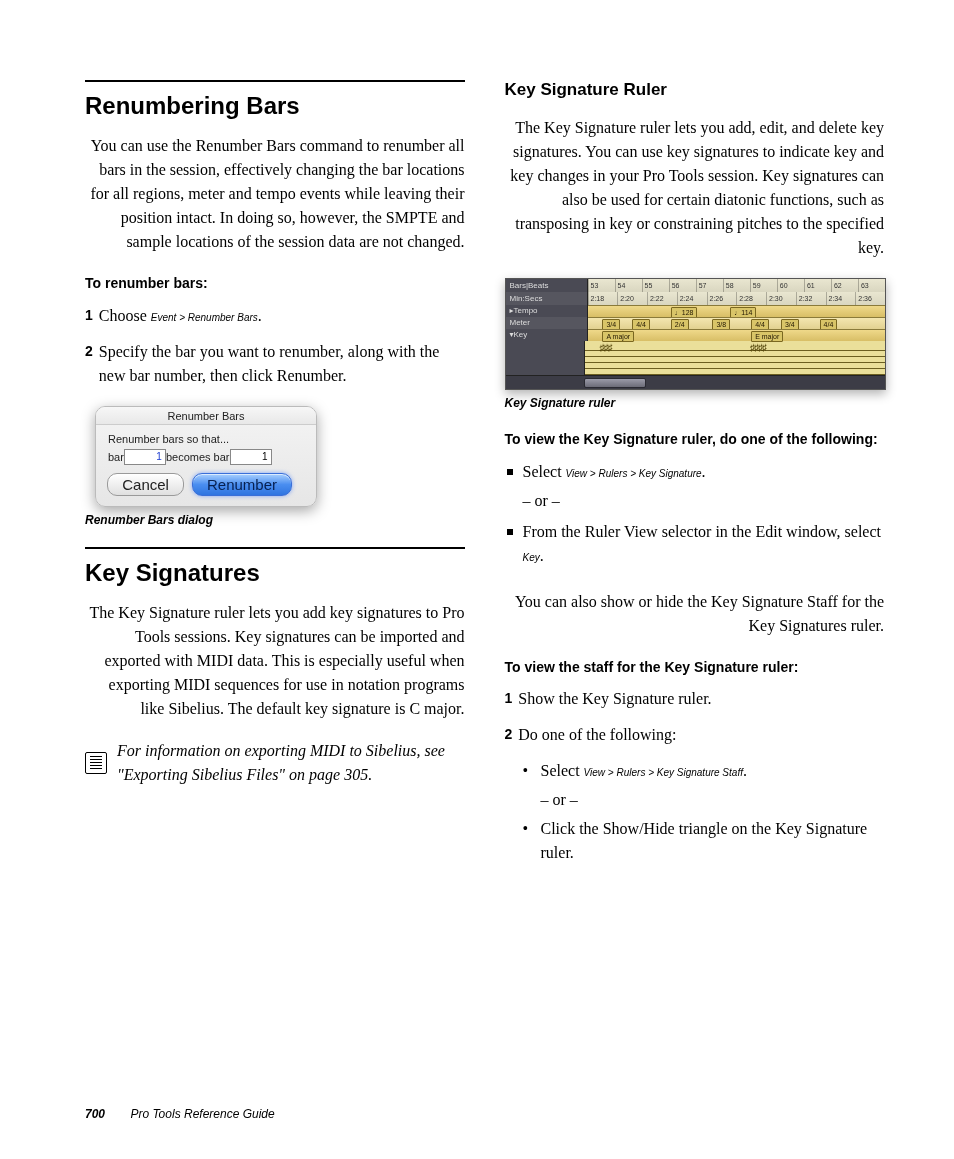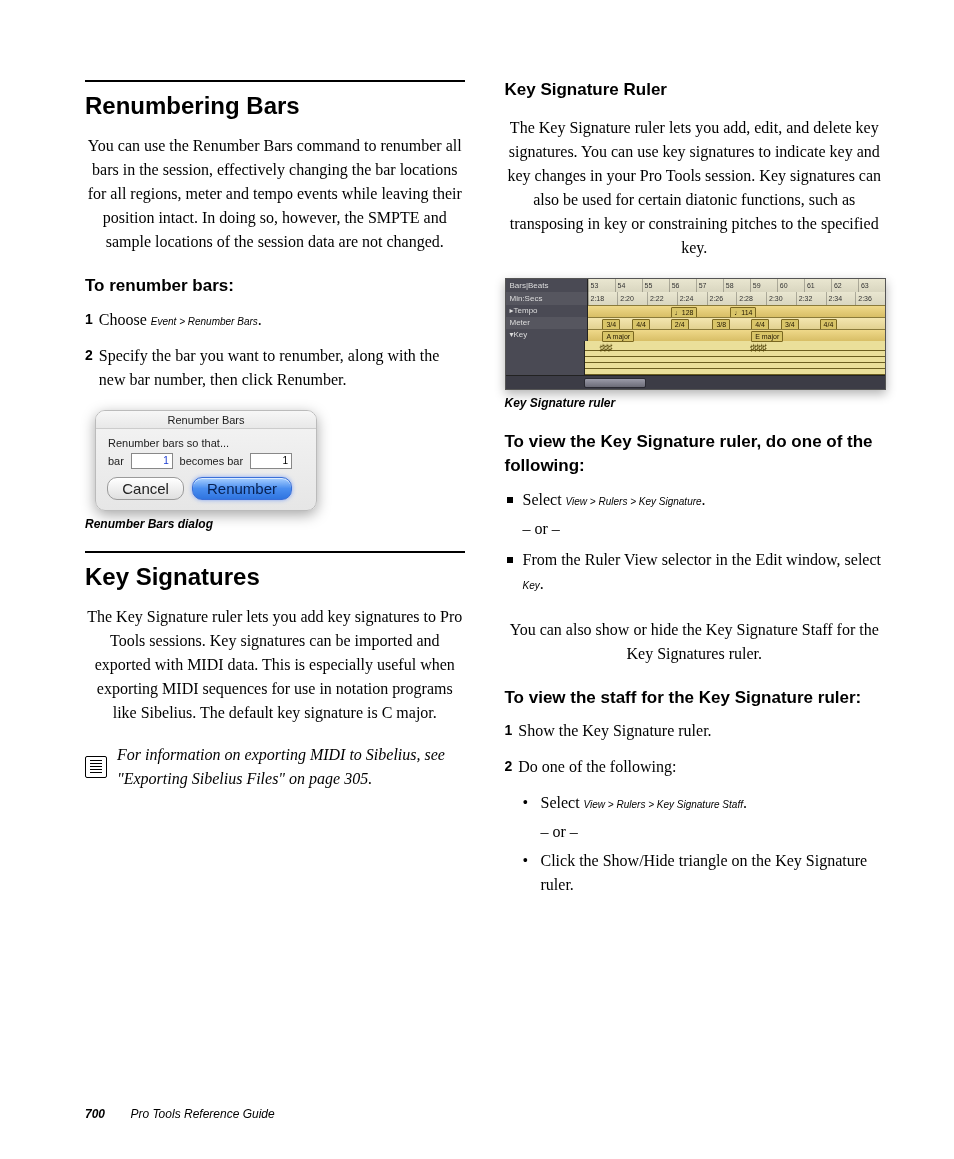--- a/index.html
+++ b/index.html
@@ -43,26 +43,26 @@
     border-top: 2px solid #000;
   }
   h3.sub-heading.no-rule {
     border-top: none;
     padding-top: 0;
   }
   p.body {
     font-size: 16px;
     line-height: 1.5;
     margin: 0 0 18px 0;
-    text-align: center;
+    text-align: right;
   }
   .proc-title {
     font-family: Arial, sans-serif;
     font-weight: bold;
-    font-size: 17px;
+    font-size: 14px;
     margin: 20px 0 10px 0;
     line-height: 1.4;
   }
   .numstep {
     display: flex;
     align-items: flex-start;
     margin: 0 0 12px 0;
     font-size: 16px;
     line-height: 1.5;
   }
@@ -139,21 +139,20 @@
     border-bottom: 1px solid #ccc;
     background: linear-gradient(#f7f7f7,#e8e8e8);
   }
   .dialog-body {
     padding: 8px 24px 10px 12px;
   }
   .dialog-row {
     display: flex;
     align-items: center;
     margin: 4px 0 8px 0;
-    justify-content: space-between;
   }
   .dialog-input {
     width: 34px; height: 14px;
     border: 1px solid #888;
     background: #fff;
     text-align: right;
     padding: 0 3px;
     font-size: 10px;
     line-height: 14px;
     color: #1a3bd0;

